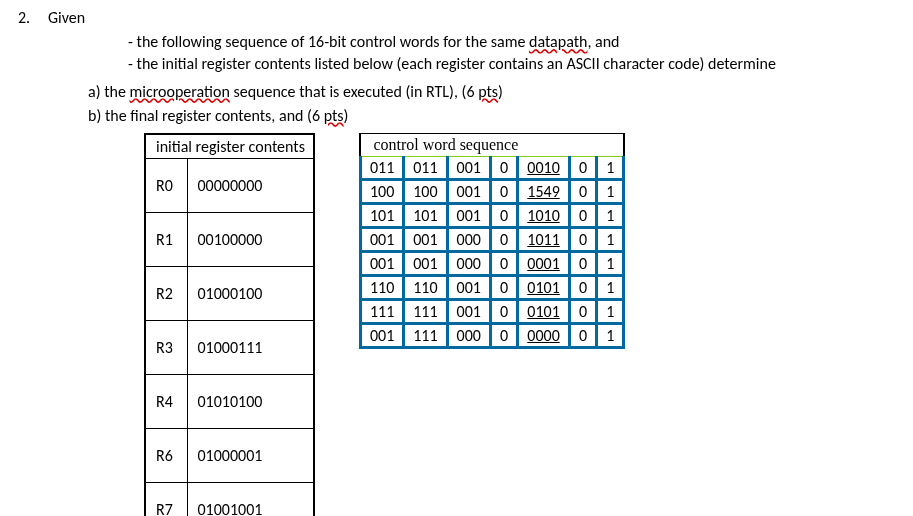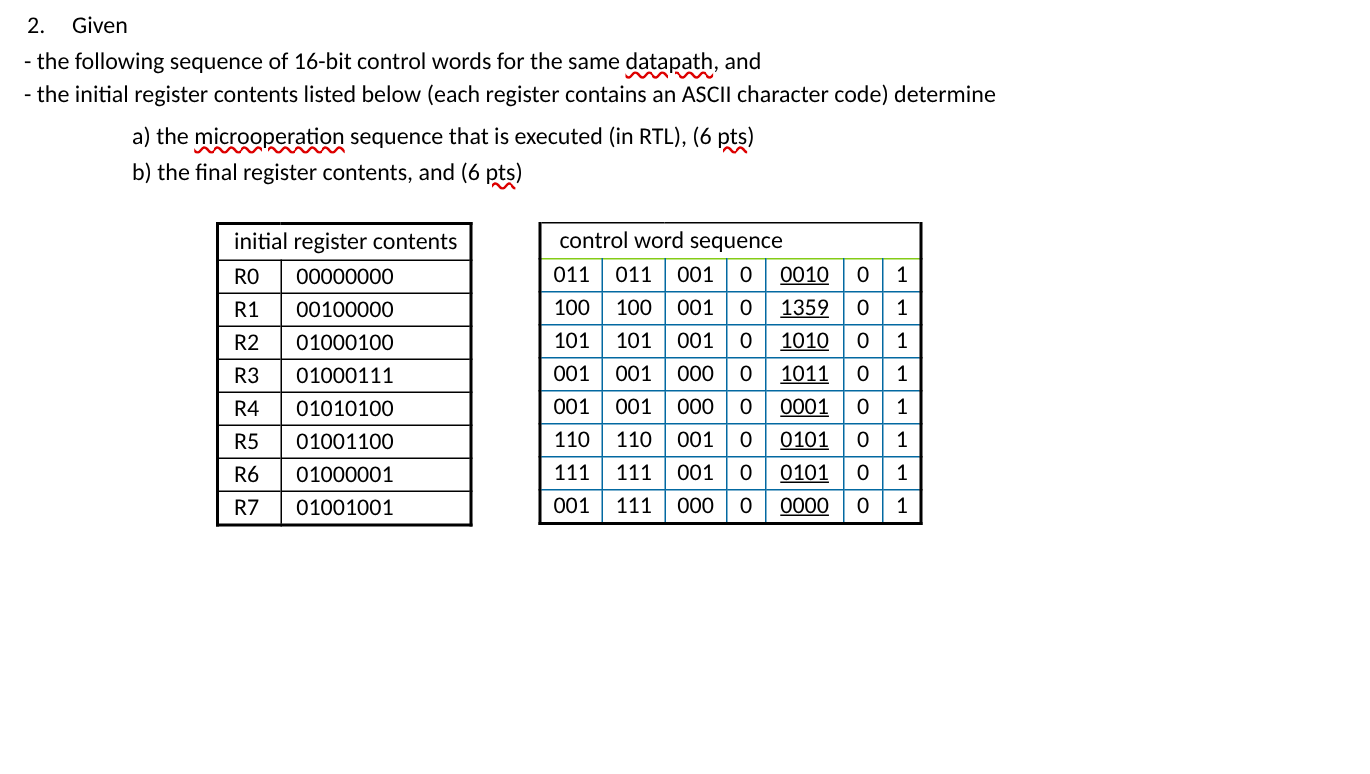--- a/index.html
+++ b/index.html
@@ -20,28 +20,29 @@
       margin-bottom: 4px;
     }
     .qnum {
       width: 24px;
       padding-left: 2px;
     }
     .given {
       padding-left: 8px;
     }
     .bullets {
+      margin-left: 112px;
       margin-bottom: 4px;
     }
     .bullet-line {
       line-height: 1.4;
     }
     .parts {
       margin-left: 72px;
-      margin-bottom: 20px;
+      margin-bottom: 5px;
     }
     .part-line {
       line-height: 1.5;
     }
     .wiggle {
       text-decoration: underline;
       text-decoration-style: wavy;
       text-decoration-color: #d00;
     }
     .tables-wrap {
@@ -65,39 +66,40 @@
       border-bottom: 1px solid #000;
     }
     table.reg-table th:first-child {
       border-right: 1px solid #000;
     }
     table.reg-table thead th[colspan] {
       border-right: none;
       text-align: right;
     }
     table.reg-table td {
-      padding: 1px 10px;
+      padding: 17px 10px;
       border-top: 1px solid #000;
     }
     table.reg-table td:first-child {
       border-right: 1px solid #000;
       width: 42px;
     }
 
     table.cw-table {
       border: 2px solid #000;
       border-top: 1px solid #000;
     }
     table.cw-table thead th {
       text-align: left;
       font-weight: normal;
       padding: 2px 16px 2px 12px;
+      font-family: Liberation Serif, serif;
     }
     table.cw-table td {
-      border: 1px solid #0369a1;
+      border: 3px solid #0369a1;
       padding: 1px 8px;
       text-align: center;
       font-variant-numeric: tabular-nums;
     }
     table.cw-table tbody tr:first-child td {
       border-top: 1px solid #84cc16;
     }
     table.cw-table td.c-b { min-width: 26px; }
     table.cw-table td.c-da, table.cw-table td.c-aa, table.cw-table td.c-ba { min-width: 36px; }
     table.cw-table td.c-fs { min-width: 52px; text-decoration: underline; }
@@ -148,24 +150,20 @@
         </tr>
         <tr>
           <td>R3</td>
           <td>01000111</td>
         </tr>
         <tr>
           <td>R4</td>
           <td>01010100</td>
         </tr>
         <tr>
-          <td>R5</td>
-          <td>01001100</td>
-        </tr>
-        <tr>
           <td>R6</td>
           <td>01000001</td>
         </tr>
         <tr>
           <td>R7</td>
           <td>01001001</td>
         </tr>
       </tbody>
   </table>
 
@@ -183,21 +181,21 @@
           <td class="c-b">0</td>
           <td class="c-fs">0010</td>
           <td class="c-b">0</td>
           <td class="c-b">1</td>
         </tr>
         <tr>
           <td class="c-da">100</td>
           <td class="c-aa">100</td>
           <td class="c-ba">001</td>
           <td class="c-b">0</td>
-          <td class="c-fs">1359</td>
+          <td class="c-fs">1549</td>
           <td class="c-b">0</td>
           <td class="c-b">1</td>
         </tr>
         <tr>
           <td class="c-da">101</td>
           <td class="c-aa">101</td>
           <td class="c-ba">001</td>
           <td class="c-b">0</td>
           <td class="c-fs">1010</td>
           <td class="c-b">0</td>

